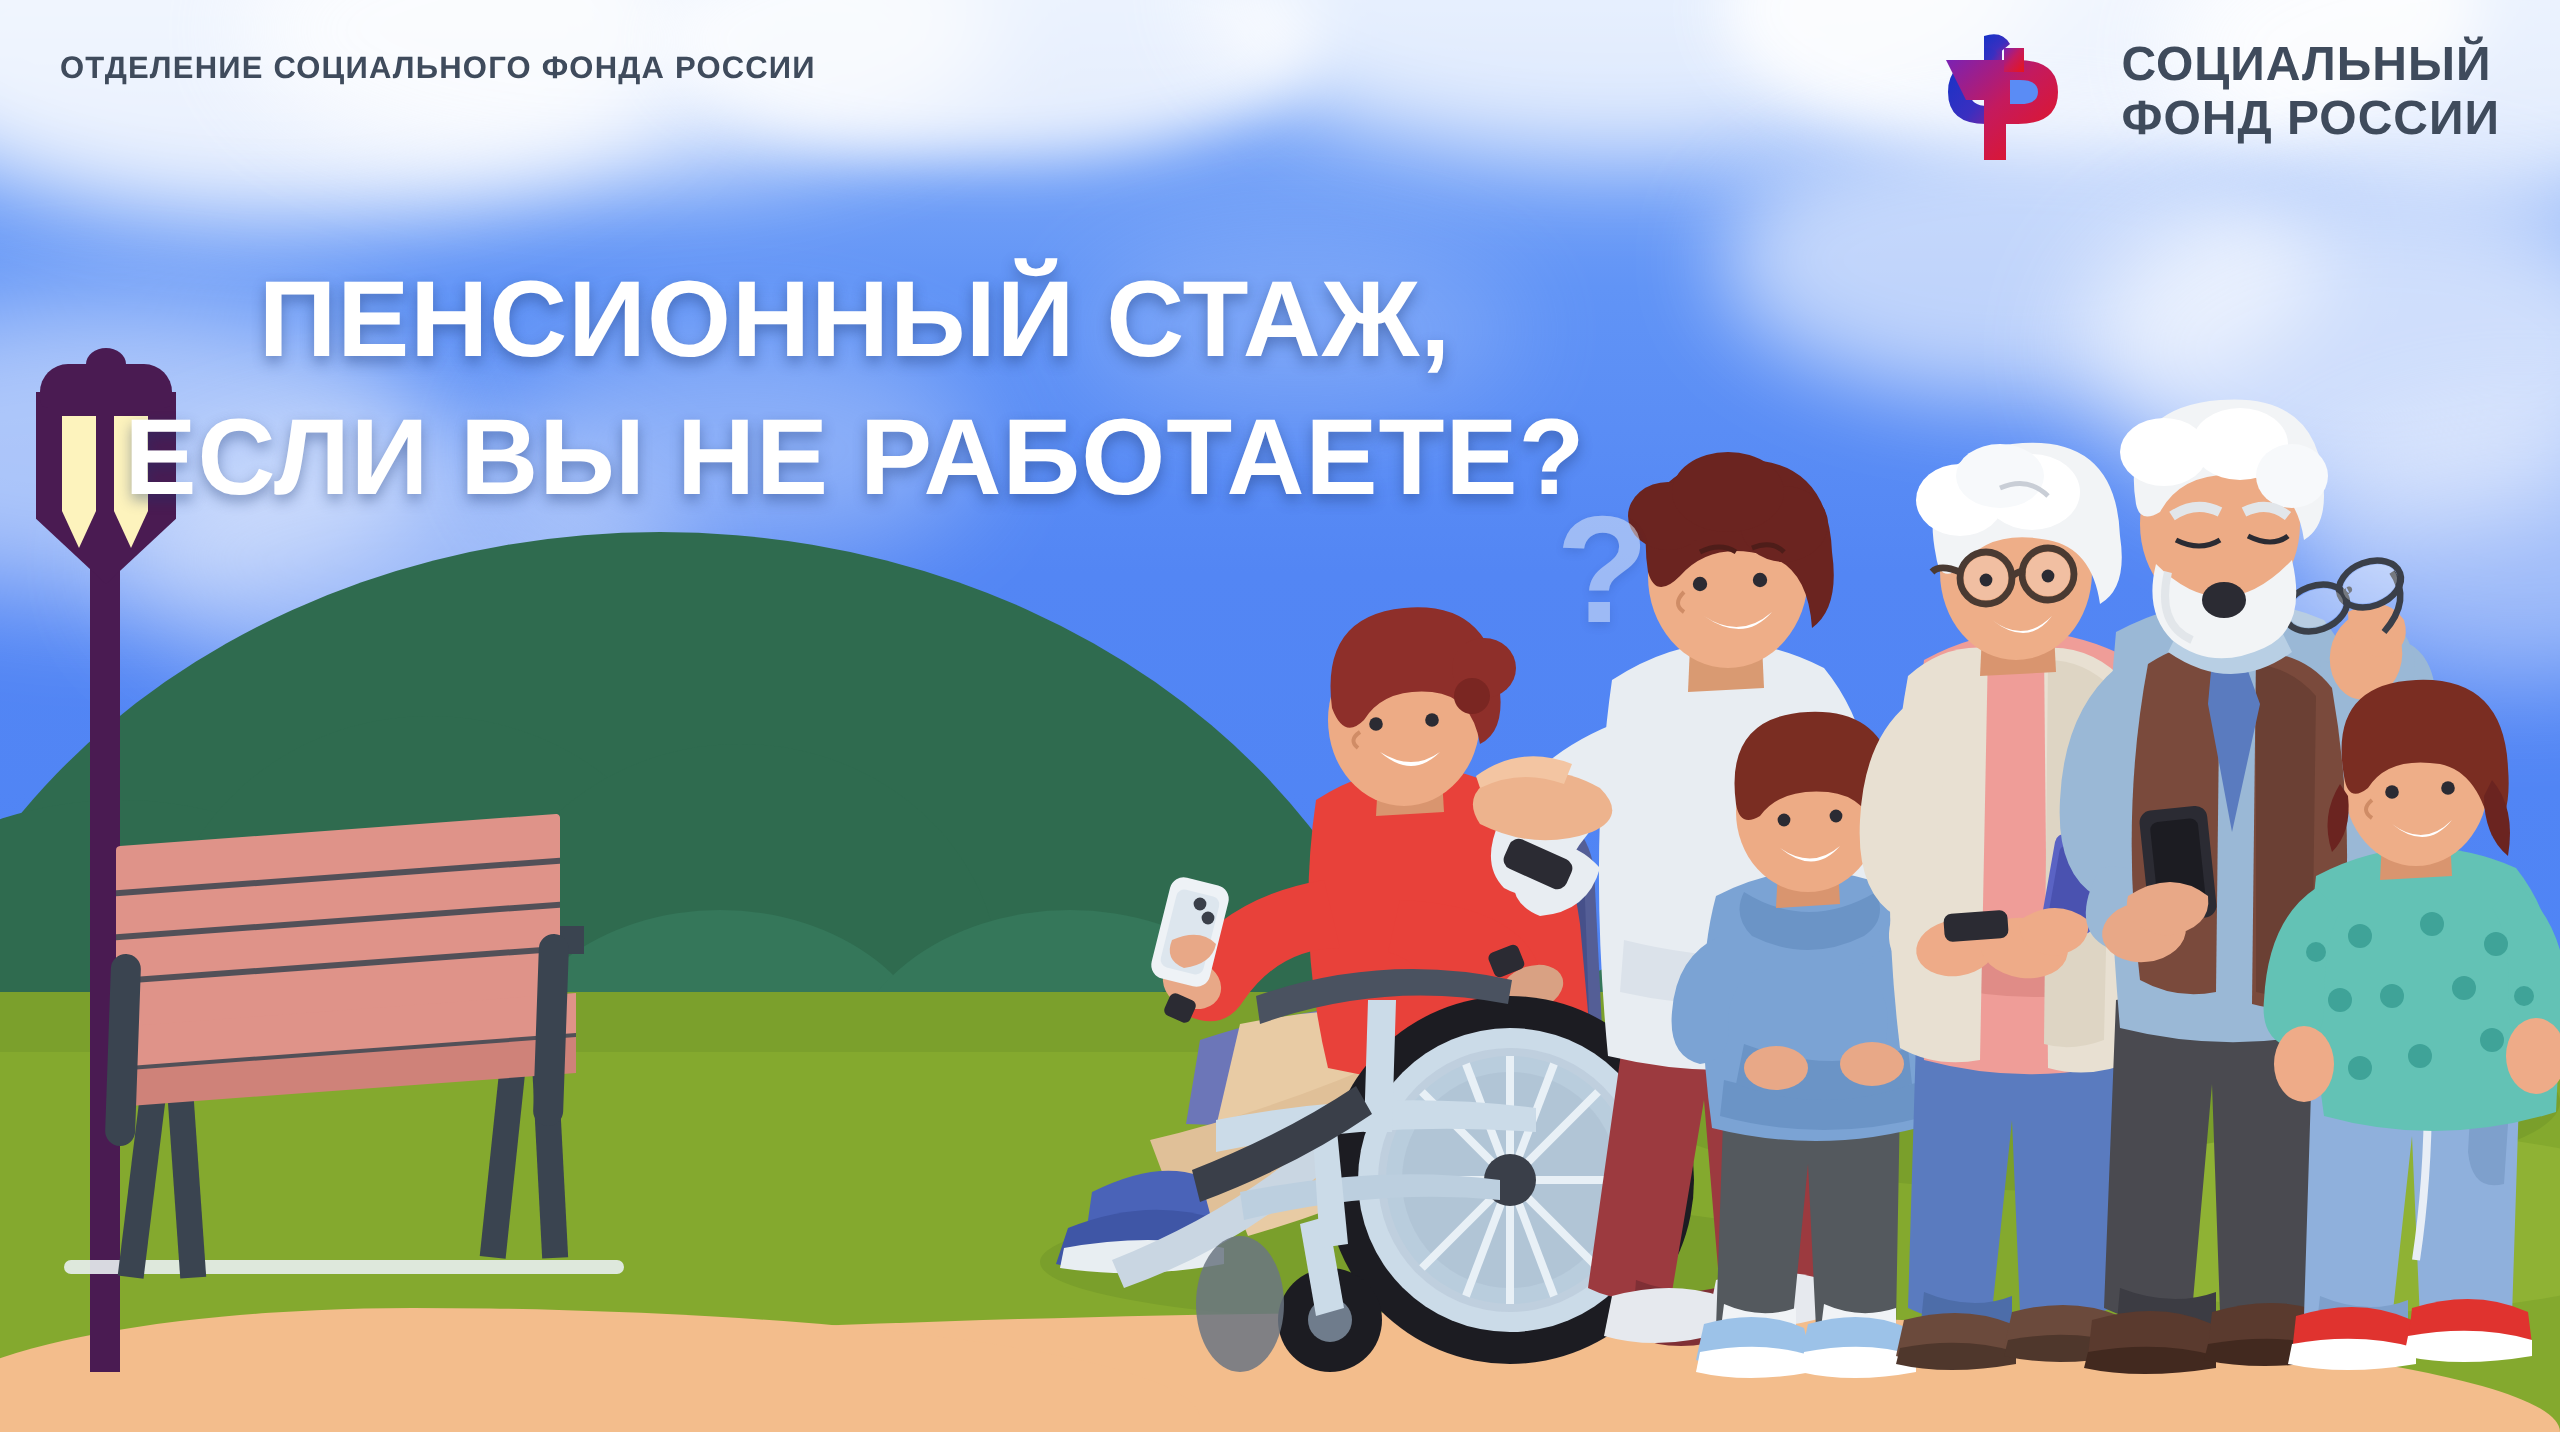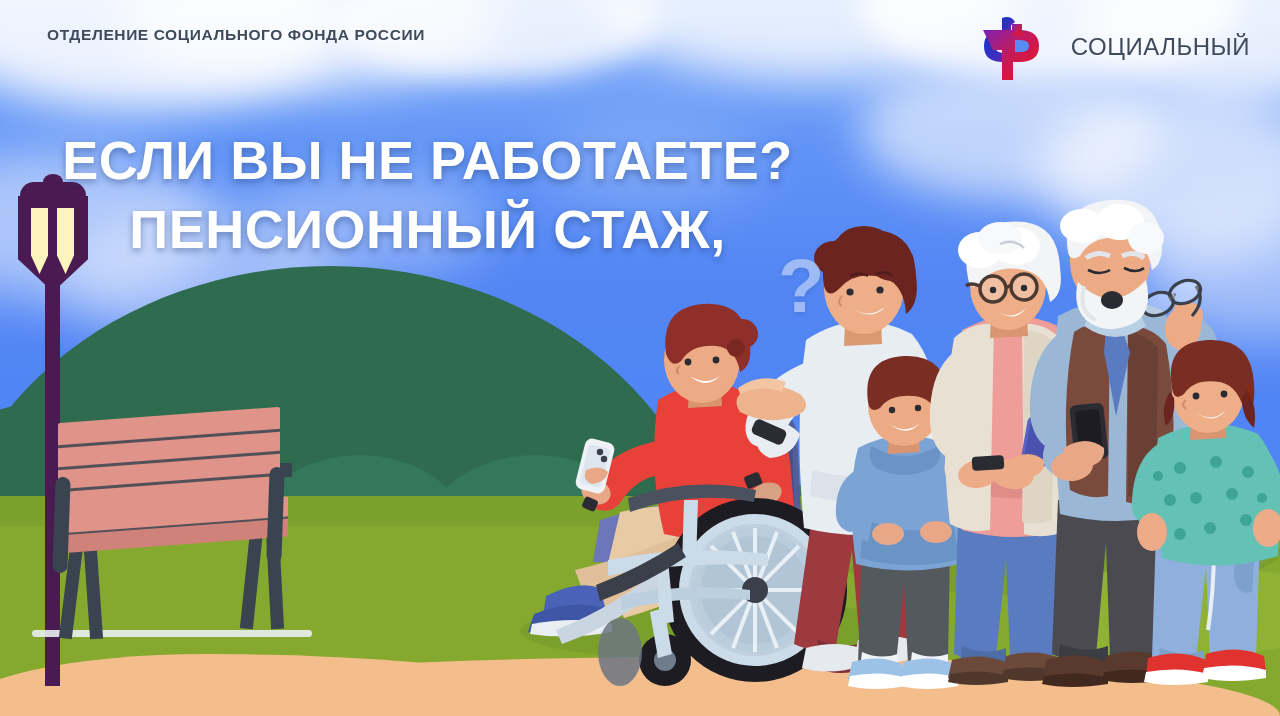--- a/index.html
+++ b/index.html
@@ -67,25 +67,25 @@
   .leg.r1{ left:206px; top:96px; transform:rotate(6deg); }
   .leg.r2{ left:228px; top:96px; transform:rotate(-3deg); }
   .bench-shadow{ position:absolute; left:-8px; top:215px; width:280px; height:7px; background:#e8eef0; opacity:.9; border-radius:4px;}
 
   
   #org-label {
     position:absolute; left:30px; top:24px; color:#3f4b5c;
     font-size:15.5px; font-weight:bold; letter-spacing:.6px; line-height:1.45;
     text-transform:uppercase;
   }
-  #org-label div { white-space:nowrap;margin-left:17px; }
+  #org-label div { white-space:nowrap; }
 
   #logo { position:absolute; right:30px; top:14px; display:flex; align-items:center; gap:16px; }
   #logo-mark { width:76px; height:66px; flex:none; }
-  #logo-text { color:#3f4b5c; font-size:24px; font-weight:normal; line-height:1.12; letter-spacing:.5px; text-transform:uppercase; }
+  #logo-text { color:#3f4b5c; font-size:24px; font-weight:bold; line-height:1.12; letter-spacing:.5px; text-transform:uppercase; }
 
   #headline {
     position:absolute; left:0; top:126px; width:855px; text-align:center;
     color:#ffffff; font-weight:bold; font-size:54px; line-height:1.27;
     letter-spacing:.5px; text-transform:uppercase;
     text-shadow:0 3px 7px rgba(26,52,110,.42);
   }
   #headline div { white-space:nowrap; }
 
   
@@ -510,21 +510,22 @@
       <path d="M24 16 q-19 0 -19 16 q0 16 19 16 q6 0 10 -3 l0 -10 q-4 4 -9 4 q-9 0 -9 -7 q0 -7 9 -7 q5 0 9 4 l0 -10 q-4 -3 -10 -3z" fill="url(#gradBlue)"></path>
       <path d="M23 4 l9 0 l0 14 l-9 0z" fill="url(#gradBlue)"></path>
       <path d="M23 4 q9 -3 13 4 l-6 5 q-3 -4 -7 -3z" fill="url(#gradBlue)"></path>
 
       <path d="M40 16 q20 0 20 16 q0 16 -20 16 l-6 0 l0 18 l-11 0 l0 -30 l-9 0 l-10 -20 l20 0 z" fill="url(#gradRed)"></path>
       <path d="M41 26 q9 0 9 6 q0 6 -9 6 l-5 0 l0 -12 z" fill="#5a8cf5"></path>
       <path d="M33 10 l10 0 l0 12 l-10 0z" fill="url(#gradRed)"></path>
     </svg>
     <div id="logo-text">
       <div>СОЦИАЛЬНЫЙ</div>
+      <div>ФОНД РОССИИ</div>
     </div>
   </div>
 
   <div id="headline">
+    <div>ПЕНСИОННЫЙ СТАЖ,</div>
     <div>ЕСЛИ ВЫ НЕ РАБОТАЕТЕ?</div>
-    <div>ПЕНСИОННЫЙ СТАЖ,</div>
   </div>
 
 </div>
 
 </body></html>

